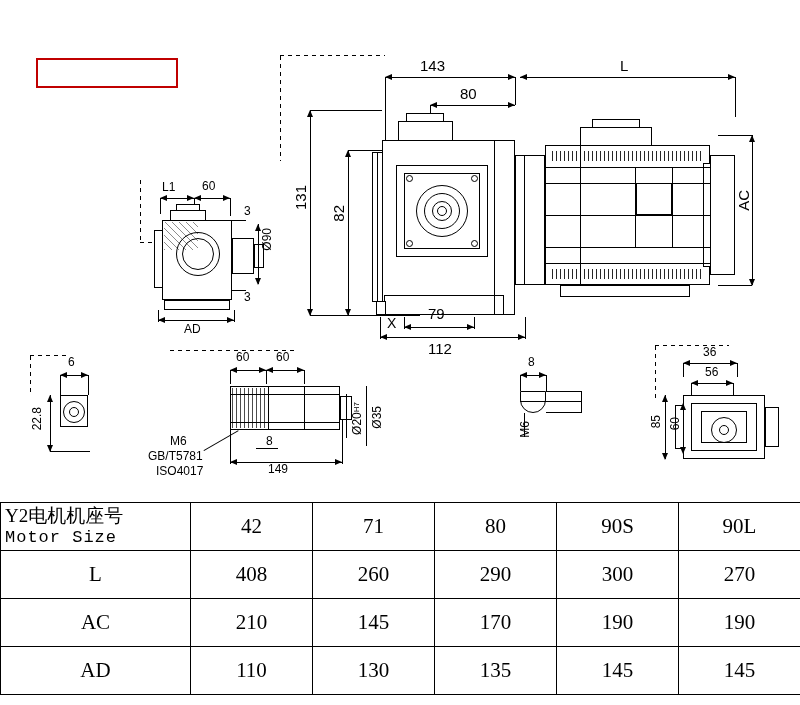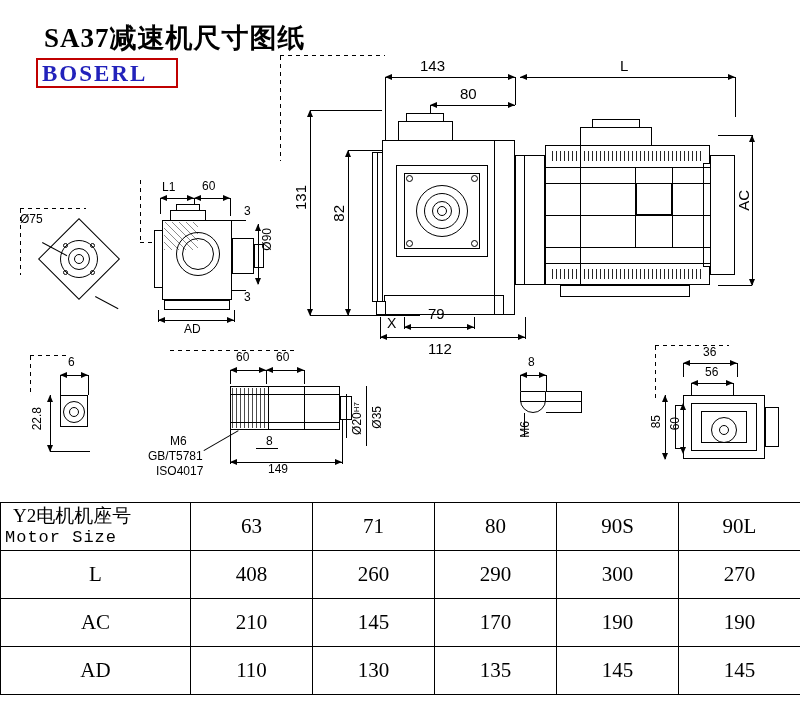--- a/index.html
+++ b/index.html
@@ -83,31 +83,29 @@
   #spec-table td.rowhead{
     font-size:21px;
   }
   #spec-table td.cn{
     font-family:"Liberation Serif", serif;
     font-size:19px;
     line-height:22px;
     text-align:left;
     padding-left:4px;
   }
-  .cn-l1{display:block;margin-left:8px;}
+  .cn-l1{display:block;}
   .cn-l2{display:block;font-family:"Liberation Mono", monospace;font-size:17px;letter-spacing:1px;}
 </style>
 </head>
 <body>
 
 <div class="page">
 
-  <div class="abs" id="title">SA37减速机尺寸图纸</div>
   <div class="abs" id="logo-box"></div>
-  <div class="abs" id="logo-text">BOSERL</div>
 
   <div class="abs" style="left:280px;top:55px;width:510px;height:290px;">
 
     <div class="ln h1" style="left:105px;top:22px;width:130px;"></div>
     <div class="arrow-l" style="left:105px;top:19px;"></div>
     <div class="arrow-r" style="left:228px;top:19px;"></div>
     <div class="ln v1" style="left:105px;top:22px;height:78px;"></div>
     <div class="ln v1" style="left:235px;top:22px;height:28px;"></div>
     <div class="dim-txt" style="left:140px;top:2px;">143</div>
 
@@ -255,37 +253,20 @@
     <div class="arrow-d" style="left:115px;top:98px;"></div>
 
     <div class="ln h1" style="left:18px;top:140px;width:76px;"></div>
     <div class="arrow-l" style="left:18px;top:137px;"></div>
     <div class="arrow-r" style="left:87px;top:137px;"></div>
     <div class="ln v1" style="left:18px;top:130px;height:12px;"></div>
     <div class="ln v1" style="left:94px;top:130px;height:12px;"></div>
     <div class="dim-txt sm" style="left:44px;top:142px;">AD</div>
   </div>
 
-  <div class="abs" style="left:20px;top:208px;width:120px;height:100px;">
-    <div class="dim-txt sm" style="left:0px;top:4px;">Ø75</div>
-
-    <div class="abs" style="left:30px;top:22px;width:58px;height:58px;border:1px solid #000;transform:rotate(45deg);box-sizing:border-box;"></div>
-    <div class="circ" style="left:40px;top:32px;width:38px;height:38px;"></div>
-    <div class="circ" style="left:48px;top:40px;width:22px;height:22px;"></div>
-    <div class="circ" style="left:54px;top:46px;width:10px;height:10px;"></div>
-    <div class="circ" style="left:43px;top:35px;width:5px;height:5px;"></div>
-    <div class="circ" style="left:70px;top:35px;width:5px;height:5px;"></div>
-    <div class="circ" style="left:43px;top:62px;width:5px;height:5px;"></div>
-    <div class="circ" style="left:70px;top:62px;width:5px;height:5px;"></div>
-    <div class="dash" style="left:26px;top:51px;width:66px;"></div>
-    <div class="dashv" style="left:59px;top:18px;height:66px;"></div>
-
-    <div class="abs" style="left:22px;top:16px;width:28px;height:18px;border-bottom:1px solid #000;transform:rotate(28deg);transform-origin:left bottom;"></div>
-    <div class="abs" style="left:75px;top:72px;width:26px;height:16px;border-bottom:1px solid #000;transform:rotate(28deg);transform-origin:left bottom;"></div>
-  </div>
 
   <div class="abs" style="left:30px;top:355px;width:110px;height:120px;">
     <div class="dim-txt sm" style="left:38px;top:0px;">6</div>
     <div class="ln h1" style="left:30px;top:20px;width:28px;"></div>
     <div class="arrow-l" style="left:30px;top:17px;"></div>
     <div class="arrow-r" style="left:51px;top:17px;"></div>
     <div class="ln v1" style="left:30px;top:20px;height:20px;"></div>
     <div class="ln v1" style="left:58px;top:20px;height:20px;"></div>
     <div class="boxf" style="left:30px;top:40px;width:28px;height:32px;"></div>
     <div class="circ" style="left:33px;top:46px;width:22px;height:22px;"></div>
@@ -405,21 +386,21 @@
       <col style="width:122px">
       <col style="width:122px">
       <col style="width:122px">
     </colgroup>
     <tbody>
       <tr>
         <td class="cn">
           <span class="cn-l1">Y2电机机座号</span>
           <span class="cn-l2">Motor Size</span>
         </td>
-        <td>63</td>
+        <td>42</td>
         <td>71</td>
         <td>80</td>
         <td>90S</td>
         <td>90L</td>
       </tr>
       <tr>
         <td class="rowhead">L</td>
         <td>408</td>
         <td>260</td>
         <td>290</td>

